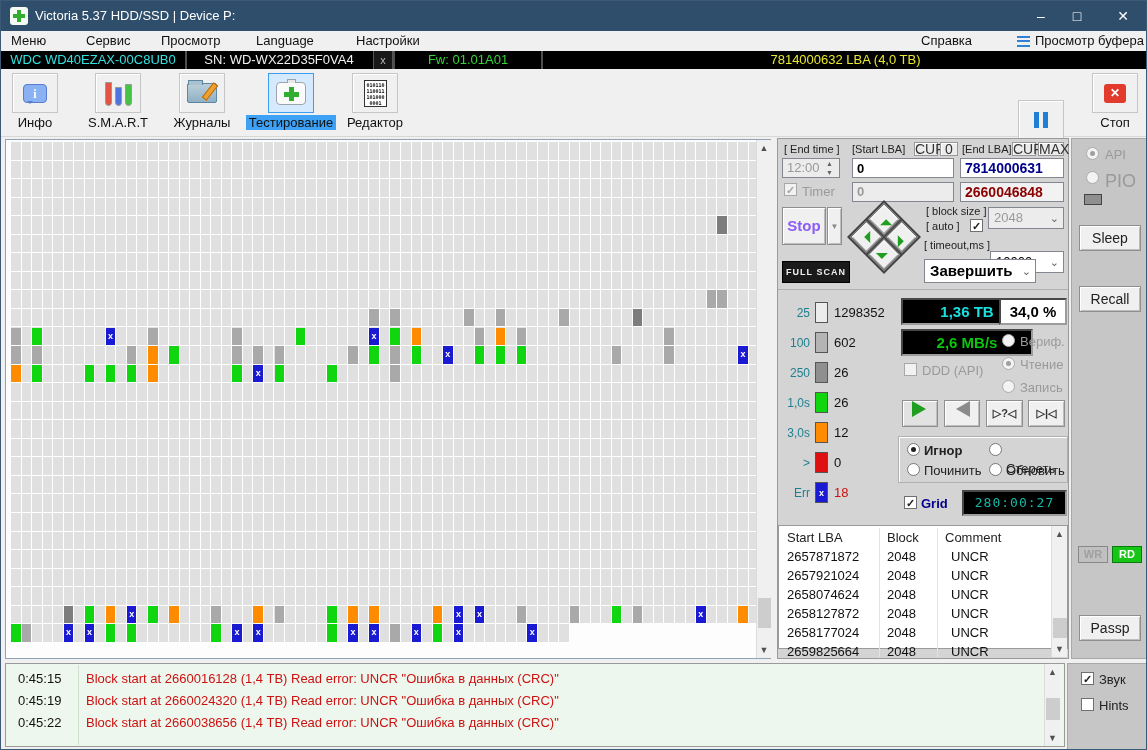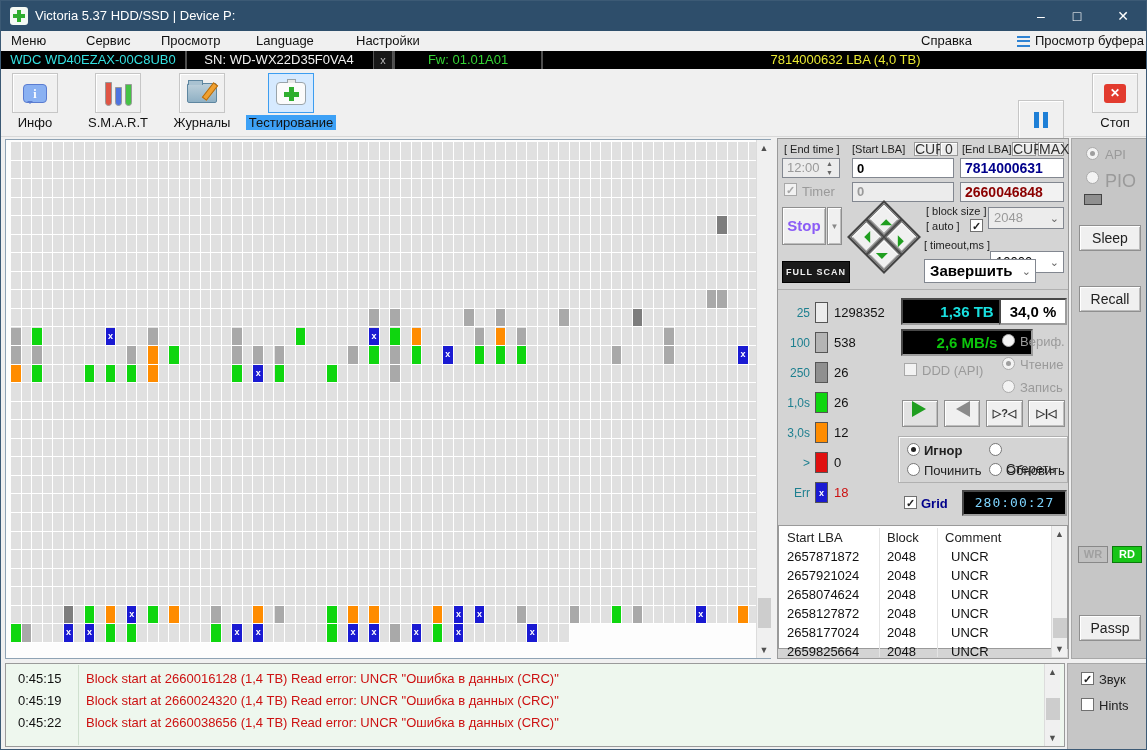--- a/index.html
+++ b/index.html
@@ -155,20 +155,26 @@
           </div>
         </div><div class="tlabel">S.M.A.R.T</div></div>
       <div class="tbtn" style="left: 164px; width: 74px;"><div class="ibox">
           <div class="ic-logs"></div>
         </div><div class="tlabel">Журналы</div></div>
       <div class="tbtn active" style="left: 244px; width: 92px;"><div class="ibox">
           <div class="ic-test">
             <b></b>
           </div>
         </div><div class="tlabel">Тестирование</div></div>
+      <div class="tbtn" style="left: 338px; width: 72px;"><div class="ibox">
+          <div class="ic-editor">010110
+110011
+101000
+0001</div>
+        </div><div class="tlabel">Редактор</div></div>
       <div class="tbtn" style="left: 1012px; width: 56px; margin-top: 27px;"><div class="ibox">
           <div class="ic-pause">
             <i></i>
             <i></i>
           </div>
         </div><div class="tlabel">Пауза</div></div>
       <div class="tbtn" style="left: 1086px; width: 56px;"><div class="ibox">
           <div class="ic-stop">✕</div>
         </div><div class="tlabel">Стоп</div></div>
     </div>
@@ -324,21 +330,21 @@
     <div id="stats" style="position:absolute;left:0;top:150px;width:290px;height:234px;border-top:1px solid #b0b0b0">
       <div id="legend">
           <div class="legrow" style="top: 12px;">
             <span class="ll">25</span>
             <span class="sq" style="background: rgb(236, 236, 236);"></span>
             <span class="lv">1298352</span>
           </div>
           <div class="legrow" style="top: 42px;">
             <span class="ll">100</span>
             <span class="sq" style="background: rgb(180, 180, 180);"></span>
-            <span class="lv">538</span>
+            <span class="lv">602</span>
           </div>
           <div class="legrow" style="top: 72px;">
             <span class="ll">250</span>
             <span class="sq" style="background: rgb(143, 143, 143);"></span>
             <span class="lv">26</span>
           </div>
           <div class="legrow" style="top: 102px;">
             <span class="ll">1,0s</span>
             <span class="sq" style="background: rgb(15, 214, 15);"></span>
             <span class="lv">26</span>
@@ -383,21 +389,21 @@
         <span class="radio" style="left:90px;top:6px"></span>
         <span class="lab" style="left:107px;top:24px;font-size:13px">Стереть</span>
         <span class="radio" style="left:8px;top:26px"></span>
         <span class="lab" style="left:25px;top:26px;font-size:13px">Починить</span>
         <span class="radio" style="left:90px;top:26px"></span>
         <span class="lab" style="left:107px;top:26px;font-size:13px">Обновить</span>
       </div>
       <span class="cb" style="left:126px;top:206px">✓</span>
       <span class="lab" style="left:143px;top:206px;font-size:13px;font-weight:bold;color:#00008b">Grid</span>
       <div class="ledbox" style="left:184px;top:200px;width:105px;height:26px">
-        <span style="color:#7dd3fc;font:13px/22px 'DejaVu Sans Mono',monospace;letter-spacing:1px">280:00:27</span></div>
+        <span style="color:#14b8a6;font:13px/22px 'DejaVu Sans Mono',monospace;letter-spacing:1px">280:00:27</span></div>
     </div>
 
     <div id="dtable">
       <div class="trow" style="top:3px;color:#222">
         <span class="tc0">Start LBA</span>
         <span class="tc1">Block</span>
         <span class="tc2" style="left:166px">Comment</span>
       </div>
       <div class="tvline" style="left:100px"></div>
       <div class="tvline" style="left:158px"></div>

